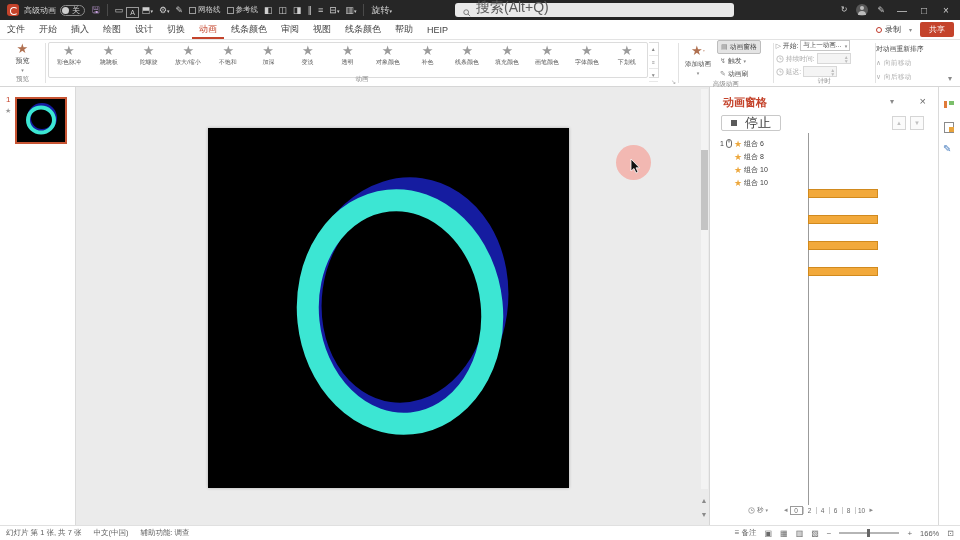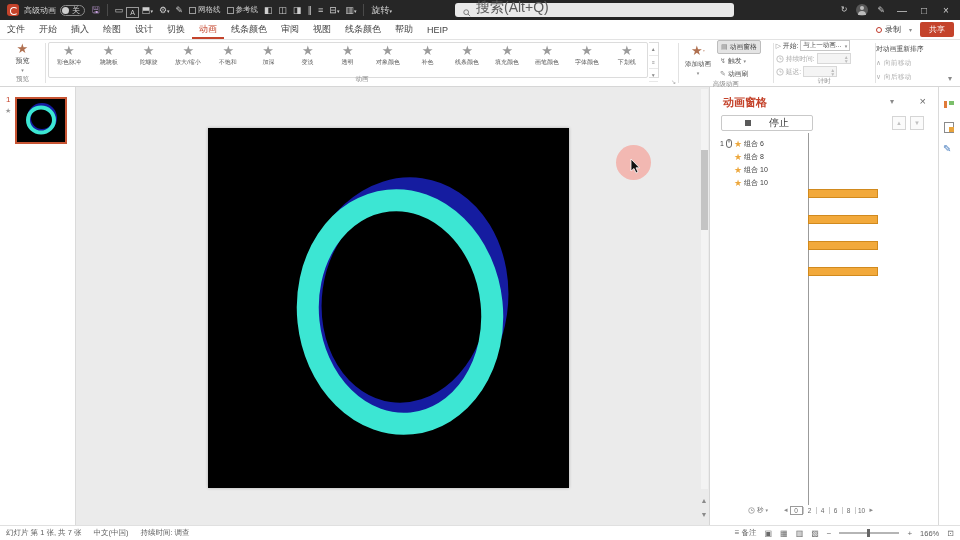--- a/index.html
+++ b/index.html
@@ -80,21 +80,21 @@
   #cursor { position:absolute; left:554px; top:72px; }
   #v-scroll { position:absolute; right:1px; top:2px; width:7px; height:400px; background:#f3f3f3; }
   #v-thumb { position:absolute; right:1px; top:63px; width:7px; height:80px; background:#c4c4c4; }
   .nav-chev { position:absolute; right:1px; font-size:7px; color:#8a8a8a; width:8px; text-align:center; }
 
   
   #pane { position:absolute; left:709px; top:87px; width:229px; height:438px; background:#fff; border-left:1px solid #d6d6d6; font-size:8px; }
   #pane-title { position:absolute; left:13px; top:8px; font-size:11px; font-weight:bold; color:#C4432B; }
   #pane-dd { position:absolute; right:44px; top:10px; color:#8a8a8a; font-size:8px; }
   #pane-close { position:absolute; right:12px; top:8px; color:#6a6a6a; font-size:11px; }
-  #stop-btn { position:absolute; left:11px; top:28px; border:1px solid #c9c9c9; border-radius:2px; height:16px; display:flex; align-items:center; gap:18px; padding:0 23px; font-size:10px; color:#3a3a3a; background:#fff; }
+  #stop-btn { position:absolute; left:11px; top:28px; border:1px solid #c9c9c9; border-radius:2px; height:16px; display:flex; align-items:center; gap:8px; padding:0 9px; font-size:13px; color:#3a3a3a; background:#fff; }
   #stop-btn .sq { width:6px; height:6px; background:#5a5a5a; }
   .updown { position:absolute; top:29px; width:14px; height:14px; border:1px solid #d5d5d5; color:#c0c0c0; font-size:6px; text-align:center; line-height:13px; background:#fbfbfb; }
   #up-btn { right:32px; } #down-btn { right:14px; }
   .arow { position:absolute; left:0; width:229px; height:13px; display:flex; align-items:center; font-size:7px; color:#3a3a3a; }
   .arow .num { width:8px; text-align:right; margin-left:6px; }
   .arow .sp { width:8px; }
   .a-star { color:#EDA73C; font-size:9px; margin:0 2px; }
   .bar { position:absolute; left:98px; width:70px; height:9px; background:#F2A93B; border:1px solid #D18A1E; }
   #playhead { position:absolute; left:98px; top:46px; width:1px; height:372px; background:#9b9b9b; }
   #pane-footer { position:absolute; left:0; bottom:8px; width:229px; height:14px; display:flex; align-items:center; font-size:6.5px; color:#6a6a6a; }
@@ -476,21 +476,21 @@
           <rect x="6" y="6" width="5" height="5" fill="#E8A33D"></rect>
         </svg>
     </span>
     <span class="strip-ic" style="top:56px;color:#4A7FBF;font-size:10px;">✎</span>
   </div>
 
   <div id="statusbar">
     <div id="status-left">
       <span>幻灯片 第 1 张, 共 7 张</span>
       <span>中文(中国)</span>
-      <span>持续时间: 调查</span>
+      <span>辅助功能: 调查</span>
     </div>
     <div id="status-right">
       <span><span class="view-ic">≡</span> <span>备注</span></span>
       <span class="view-ic">▣</span>
       <span class="view-ic">▦</span>
       <span class="view-ic">▥</span>
       <span class="view-ic">▧</span>
       <span class="view-ic">−</span>
       <div id="zoom-slider">
           <div id="zoom-thumb"></div>

